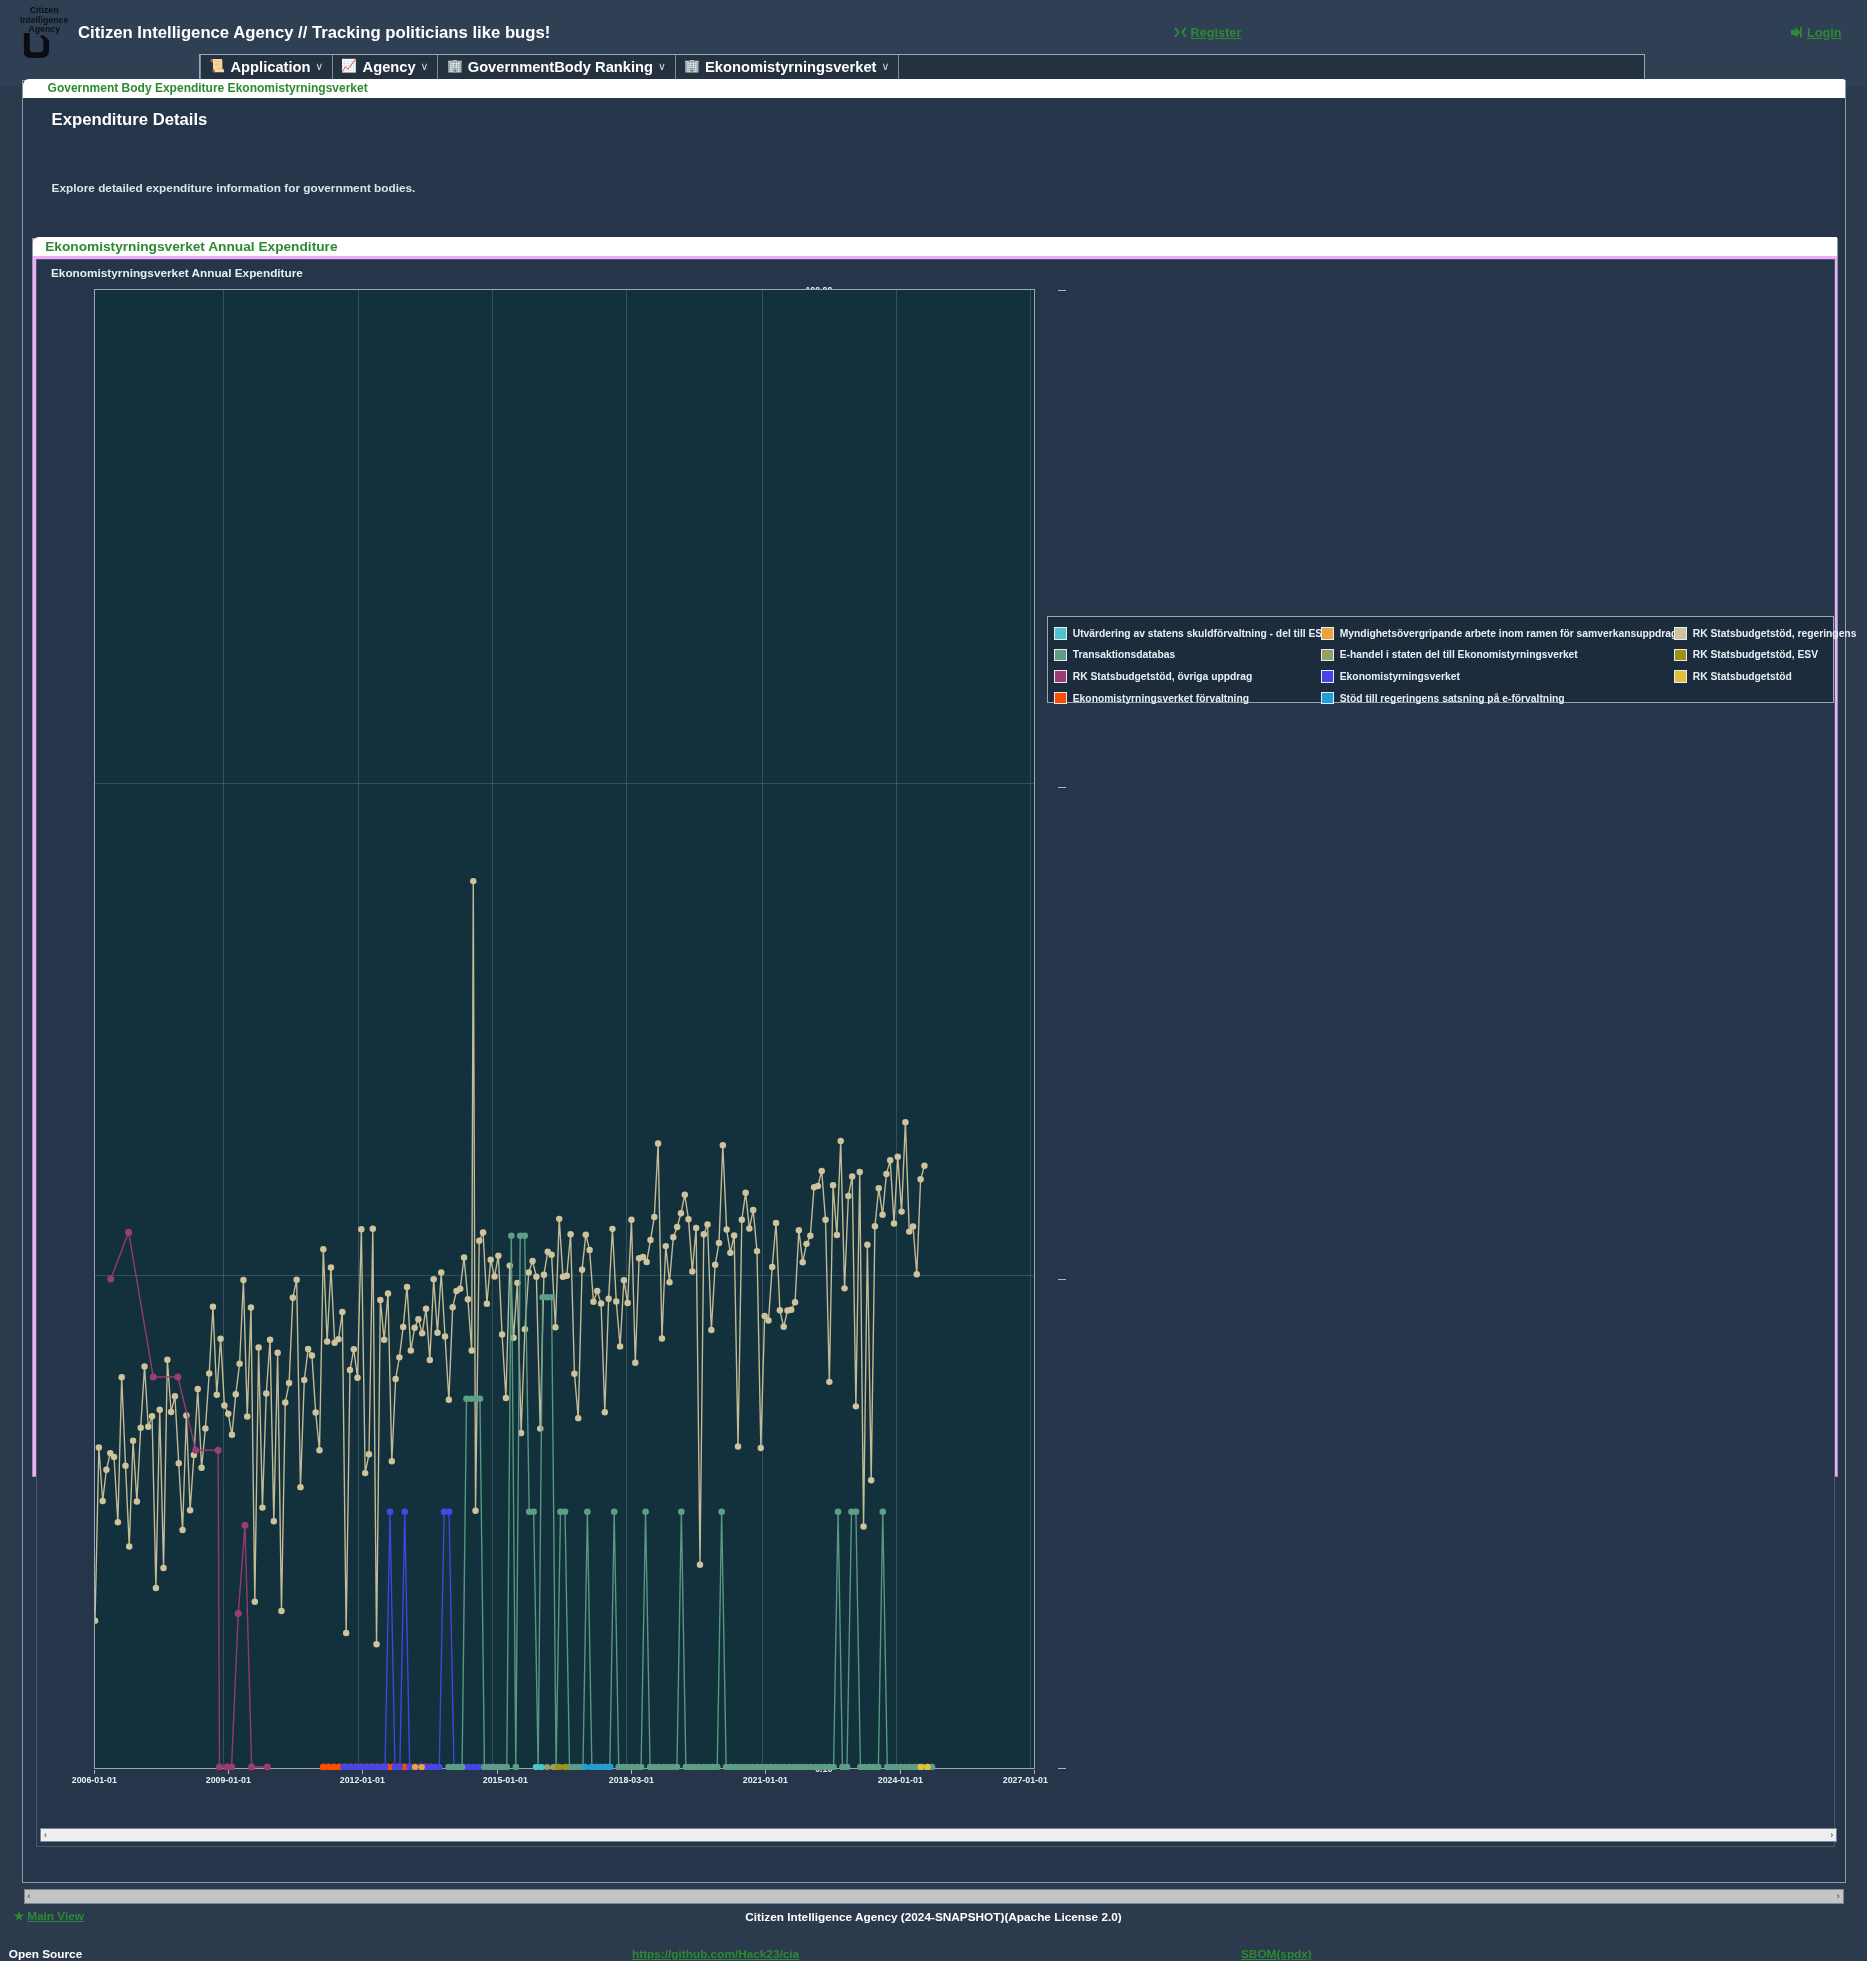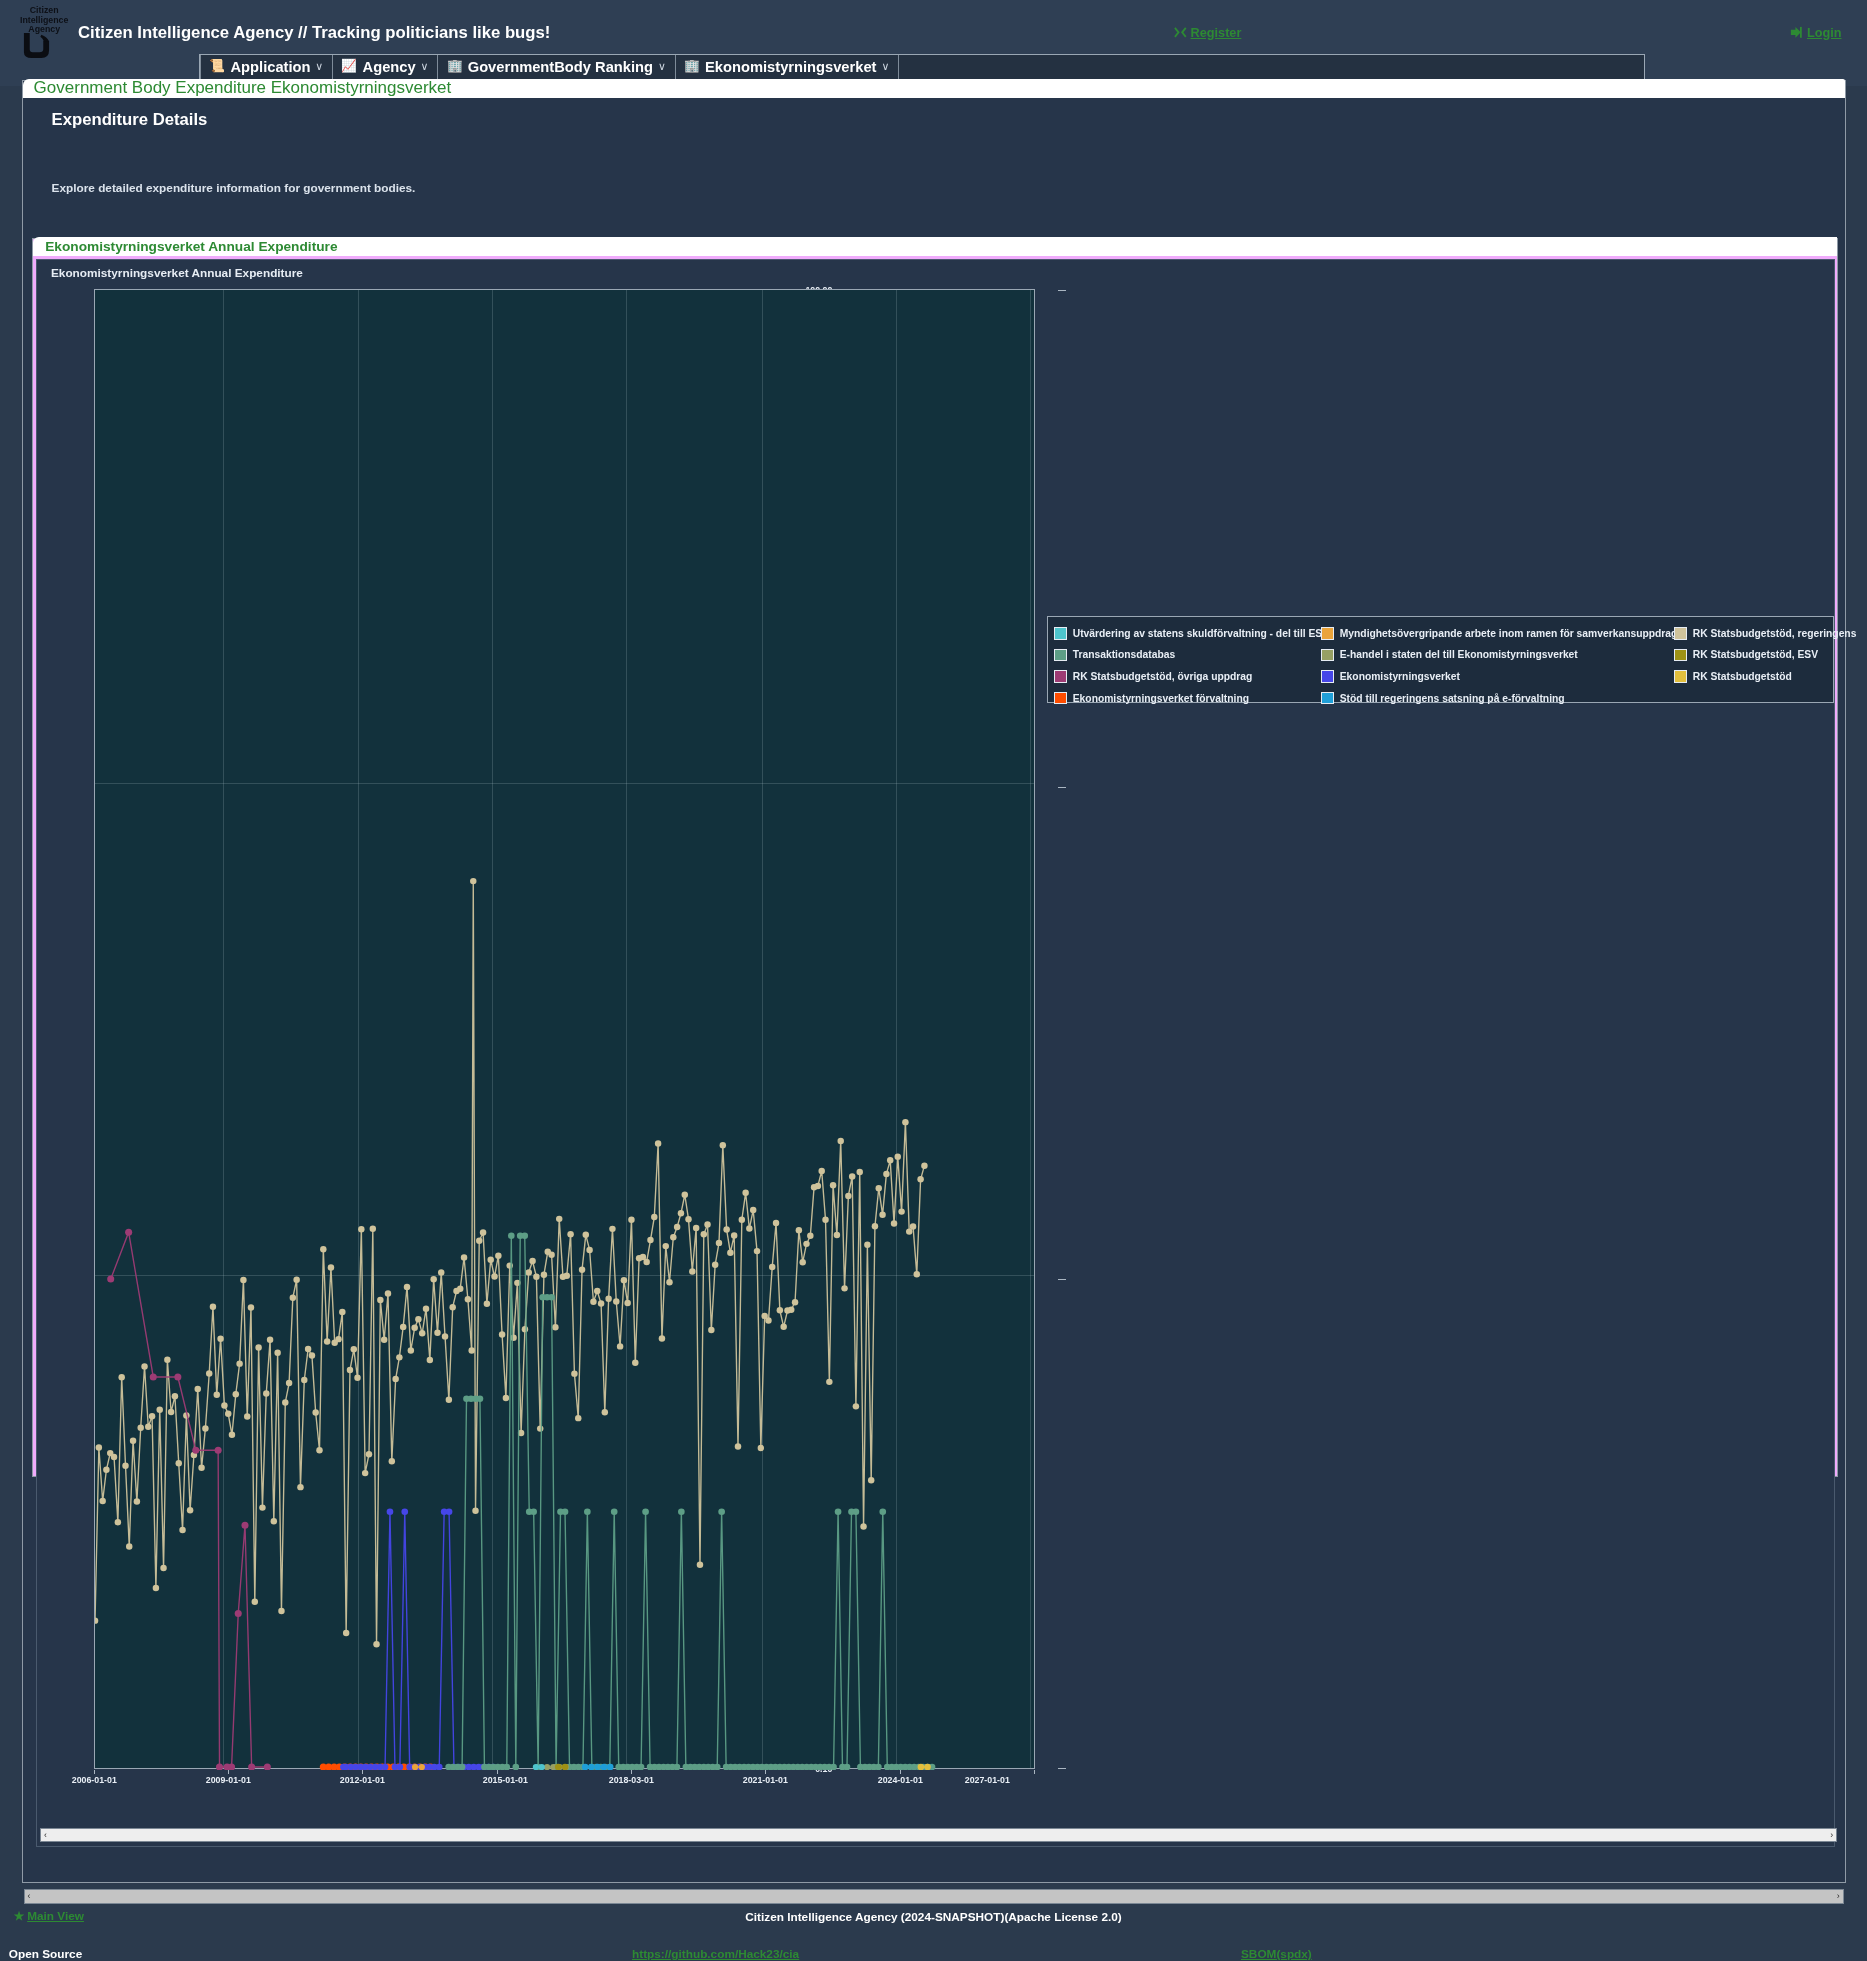--- a/index.html
+++ b/index.html
@@ -67,21 +67,21 @@
     position: absolute; left: 21.6px; top: 80px; width: 1824px; height: 1803px;
     border: 1px solid #8f9aa6; background: #26354a;
   }
   .panel-caption {
     position: absolute; left: 0px; top: -2px; height: 18.6px;
     background: #ffffff; width: 100%;
     border-top-left-radius: 5.9px; border-top-right-radius: 2px;
     display: flex; align-items: center;
   }
   .panel-caption span {
-    color: #2d8a33; font-size: 17px; font-weight: normal; padding-left: 11px;
+    color: #2d8a33; font-size: 12px; font-weight: bold; padding-left: 25px;
   }
   .section-heading {
     position: absolute; left: 29px; top: 29px;
     color: #ffffff; font-size: 16.7px; font-weight: bold;
   }
   .section-desc {
     position: absolute; left: 29px; top: 100px;
     color: #dbe3ec; font-size: 11.8px; font-weight: bold;
   }
 
@@ -742,21 +742,21 @@
       <div class="xtick" style="left:325px; top:1515px;">2012-01-01</div>
       <div class="xtick-mark" style="left:460px; top:1510px;"></div>
       <div class="xtick" style="left:460px; top:1515px;margin-left:8px;">2015-01-01</div>
       <div class="xtick-mark" style="left:594px; top:1510px;"></div>
       <div class="xtick" style="left:594px; top:1515px;">2018-03-01</div>
       <div class="xtick-mark" style="left:728px; top:1510px;"></div>
       <div class="xtick" style="left:728px; top:1515px;">2021-01-01</div>
       <div class="xtick-mark" style="left:863px; top:1510px;"></div>
       <div class="xtick" style="left:863px; top:1515px;">2024-01-01</div>
       <div class="xtick-mark" style="left:997px; top:1510px;"></div>
-      <div class="xtick" style="left:950px; top:1515px;text-align:center;">2027-01-01</div>
+      <div class="xtick" style="left:988px; top:1515px;text-align:center;">2027-01-01</div>
 
       <div class="legend">
         <div class="legend-grid">
 
           <div class="legend-item">
             <span class="legend-swatch" style="background:#4ec4cc"></span>
             <span class="legend-label">Utvärdering av statens skuldförvaltning - del till ESV</span>
           </div>
           <div class="legend-item">
             <span class="legend-swatch" style="background:#eaa43a"></span>

